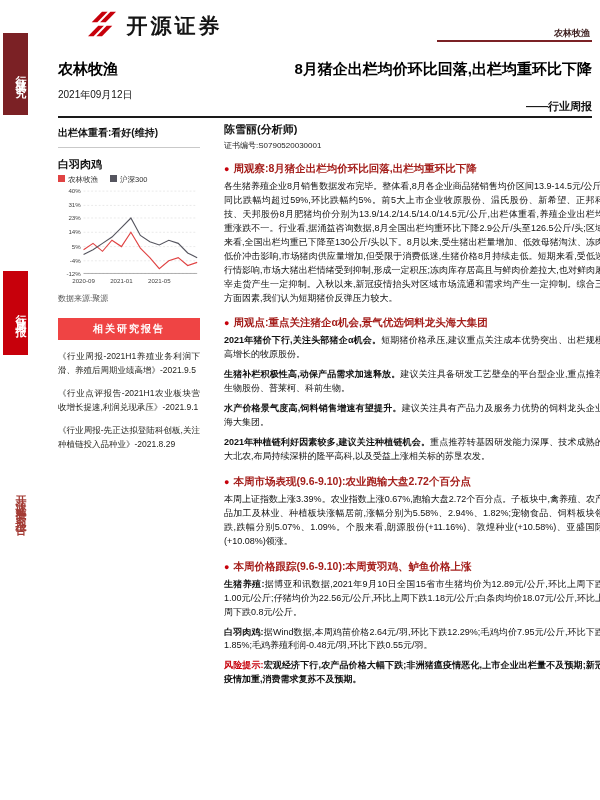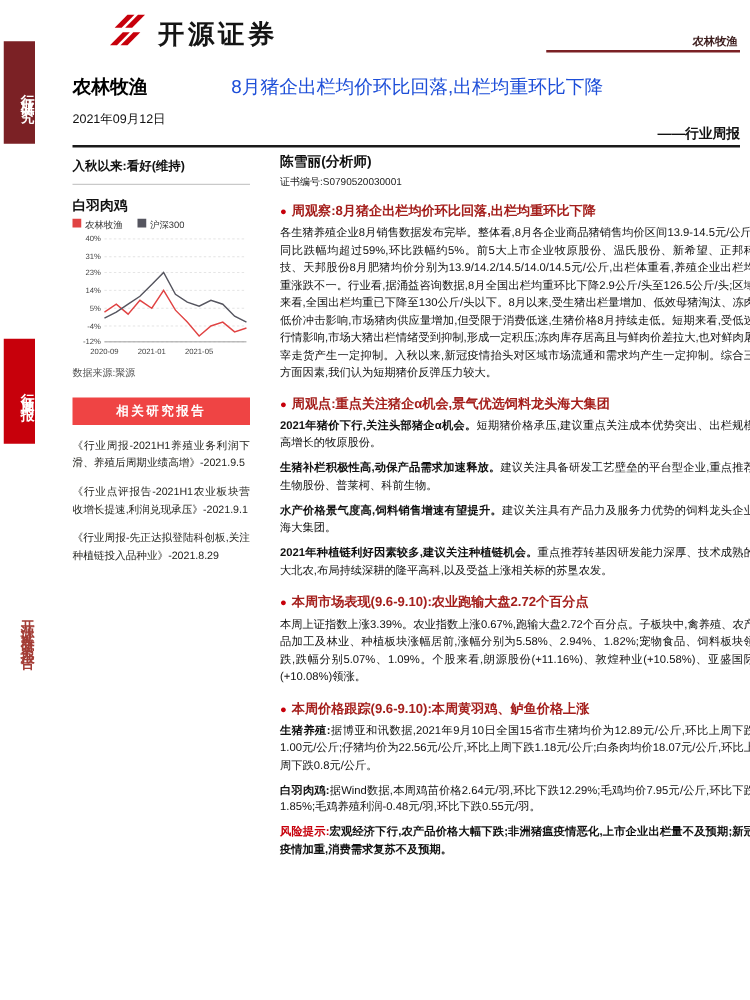--- a/index.html
+++ b/index.html
@@ -15,21 +15,21 @@
   .vbox.red  { background:#c7000b; color:#fff; }
   .vtext     { color:#a33c35; }
 
   
   .logo-text { font-size:21px; font-weight:bold; color:#151515; letter-spacing:3px; }
   .logo-red { fill:#c7000b; }
   .industry-tag { font-size:9px; font-weight:bold; color:#3c1d1d; }
   .tag-rule { background:#7b2125; height:2px; }
 
   .section-label { font-size:15px; font-weight:bold; color:#000; }
-  .report-title { font-size:15px; font-weight:normal; color:#1d4ed8; text-align:left; }
+  .report-title { font-size:15px; font-weight:bold; color:#000000; text-align:right; }
   .date-text { font-size:10px; color:#111; }
   .subtitle { font-size:11px; font-weight:bold; color:#111; text-align:right; }
   .divider { background:#1a1a1a; height:2px; }
 
   
   .leftcol { position:absolute; left:58px; top:126px; width:142px; }
   .rating { font-size:10px; font-weight:bold; color:#111; padding-bottom:7px; border-bottom:1px solid #c9c9c9; }
   .chart-title { font-size:11px; font-weight:bold; color:#111; margin:9px 0 3px; }
   .legend { display:flex; gap:12px; font-size:7.5px; color:#333; margin:2px 0 1px; align-items:center; }
   .legend .sw { width:7px; height:7px; display:inline-block; margin-right:3px; }
@@ -86,21 +86,21 @@
   <div class="abs tag-rule" style="top:40px; left:437px; width:155px;"></div>
 
   <div class="abs section-label" style="left:58px; top:60px;">农林牧渔</div>
   <div class="abs report-title" style="left:185px; top:60px; width:407px;">8月猪企出栏均价环比回落,出栏均重环比下降</div>
   <div class="abs date-text" style="left:58px; top:88px;">2021年09月12日</div>
   <div class="abs subtitle" style="left:392px; top:99px; width:200px;">——行业周报</div>
   <div class="abs divider" style="left:58px; top:116px; width:534px;"></div>
 
   <div class="leftcol">
     <div class="rating">
-      <span>入秋以来:</span><span>看好(维持)</span>
+      <span>出栏体重看:</span><span>看好(维持)</span>
     </div>
     <div class="chart-title">白羽肉鸡</div>
     <div class="legend">
       <span><span class="sw" style="background: rgb(224, 67, 67);"></span><span>农林牧渔</span></span>
       <span><span class="sw" style="background: rgb(85, 85, 95);"></span><span>沪深300</span></span>
     </div>
     <svg viewBox="0 0 150 108" width="142" height="103" style="display:block;">
         <line x1="27" y1="5.0" x2="147" y2="5.0" stroke="#d9d9d9" stroke-width="0.6" stroke-dasharray="2,2"></line>
         <text x="24" y="7.2" font-size="6.5" text-anchor="end" fill="#444">40%</text>
         <line x1="27" y1="20.1" x2="147" y2="20.1" stroke="#d9d9d9" stroke-width="0.6" stroke-dasharray="2,2"></line>

